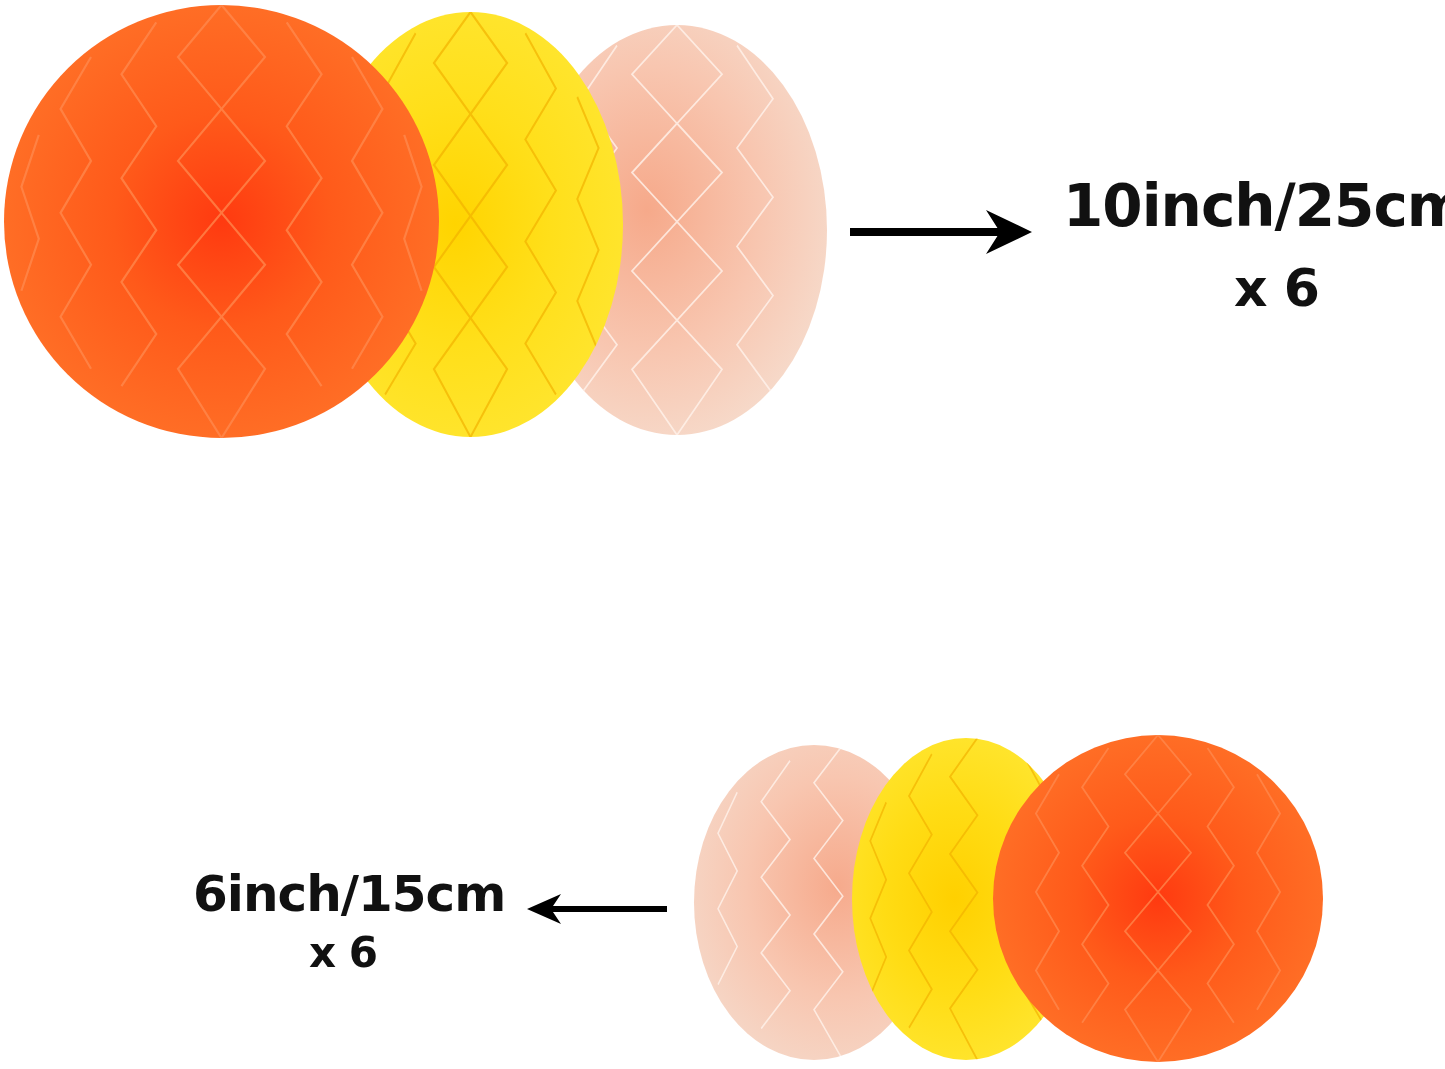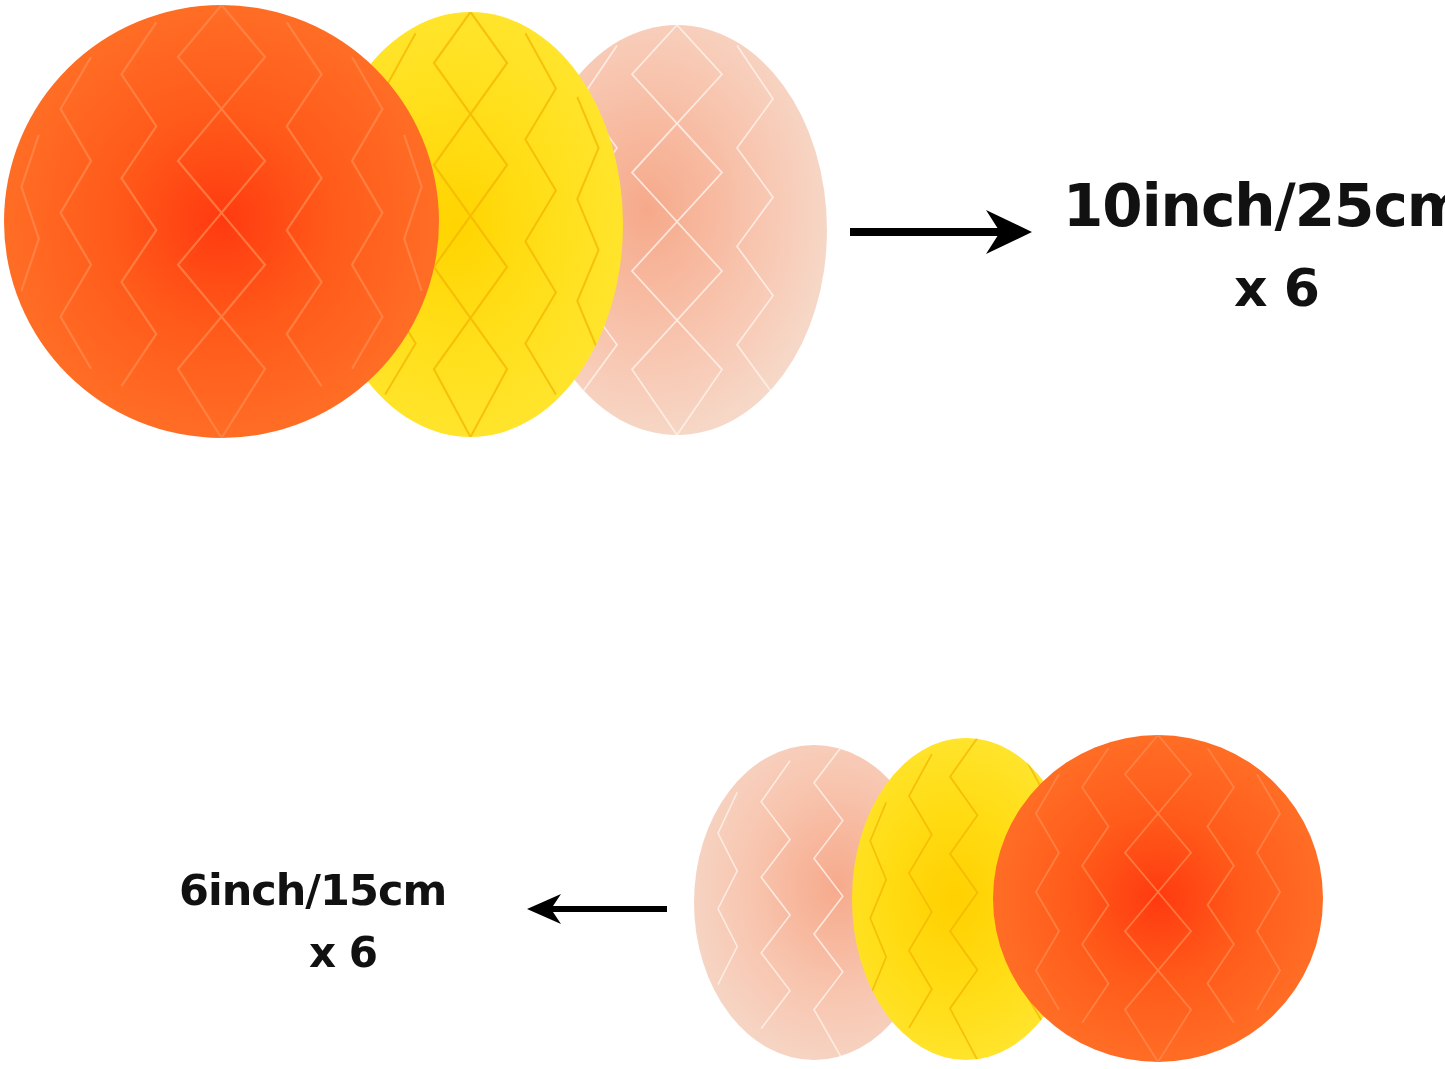--- a/index.html
+++ b/index.html
@@ -98,14 +98,14 @@
       <path d="M80 12 L87 24 L80 36 L87 48 L80 60 L87 72 L80 84"></path>
     </g>
   </svg>
 </div>
 
 <svg class="arrow" style="left:527px; top:892px;" width="140" height="34" viewBox="0 0 140 34">
   <rect x="22" y="14" width="118" height="6" fill="#000"></rect>
   <polygon points="0,17 34,2 24,17 34,32" fill="#000"></polygon>
 </svg>
 
-<div class="label" style="left:179px; top:865px; font-size:43px;">6inch/15cm</div>
+<div class="label" style="left:193px; top:865px; font-size:50px;">6inch/15cm</div>
 <div class="label" style="left:309px; top:928px; font-size:42px;">x 6</div>
 
 </body></html>

